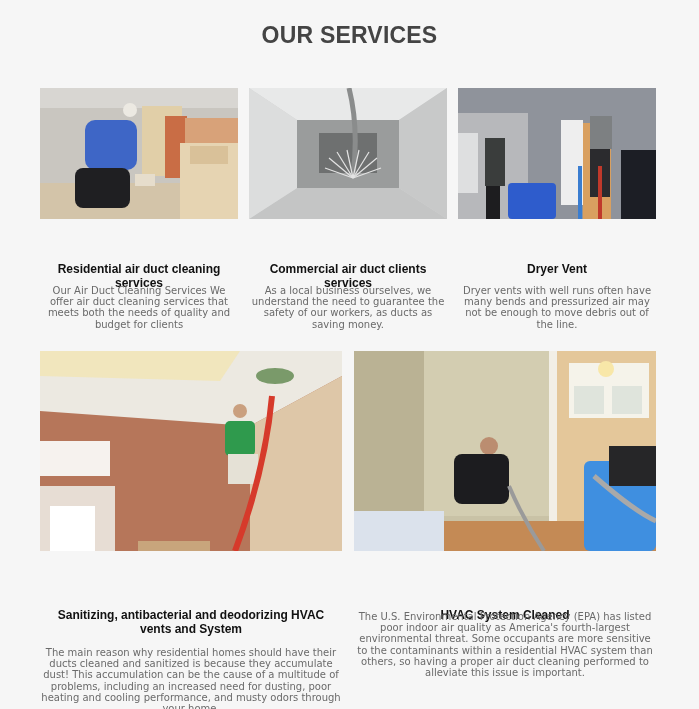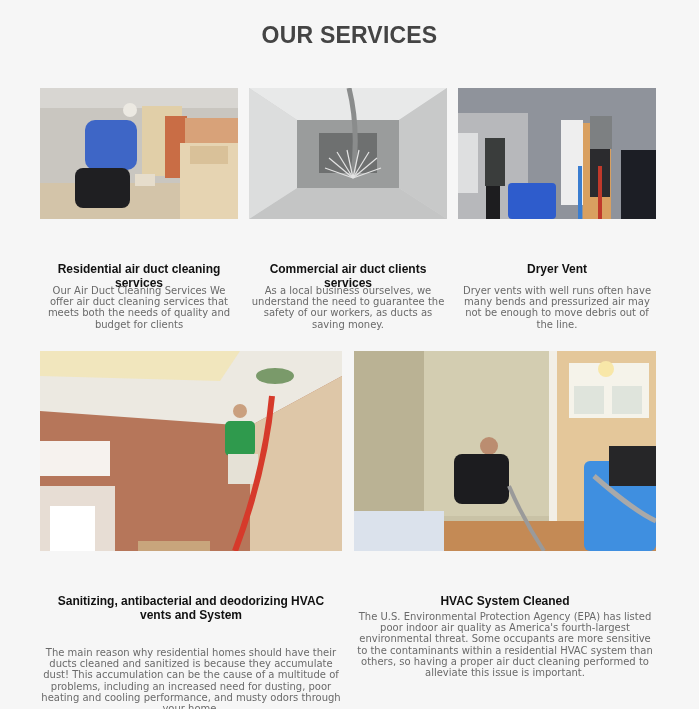--- a/index.html
+++ b/index.html
@@ -31,21 +31,21 @@
   #card-1 { left: 249px; top: 88px; width: 198px; }
   #card-2 { left: 458px; top: 88px; width: 198px; }
   .r1 .photo { width: 198px; height: 131px; }
   .r1 h3 { top: 174px; }
   .r1 p { top: 197px; padding: 0 2px; }
 
   
   #card-3 { left: 40px; top: 351px; width: 302px; }
   #card-4 { left: 354px; top: 351px; width: 302px; }
   .r2 .photo { width: 302px; height: 200px; }
-  .r2 h3 { top: 243px; padding: 0 10px; }
+  .r2 h3 { top: 257px; padding: 0 10px; }
   #card-3 p { top: 296px; }
   #card-4 p { top: 260px; text-align: center; }
 </style>
 </head>
 <body>
 
 <h1 class="page-title">OUR SERVICES</h1>
 
 <div class="card r1" id="card-0">
   <div class="photo">

